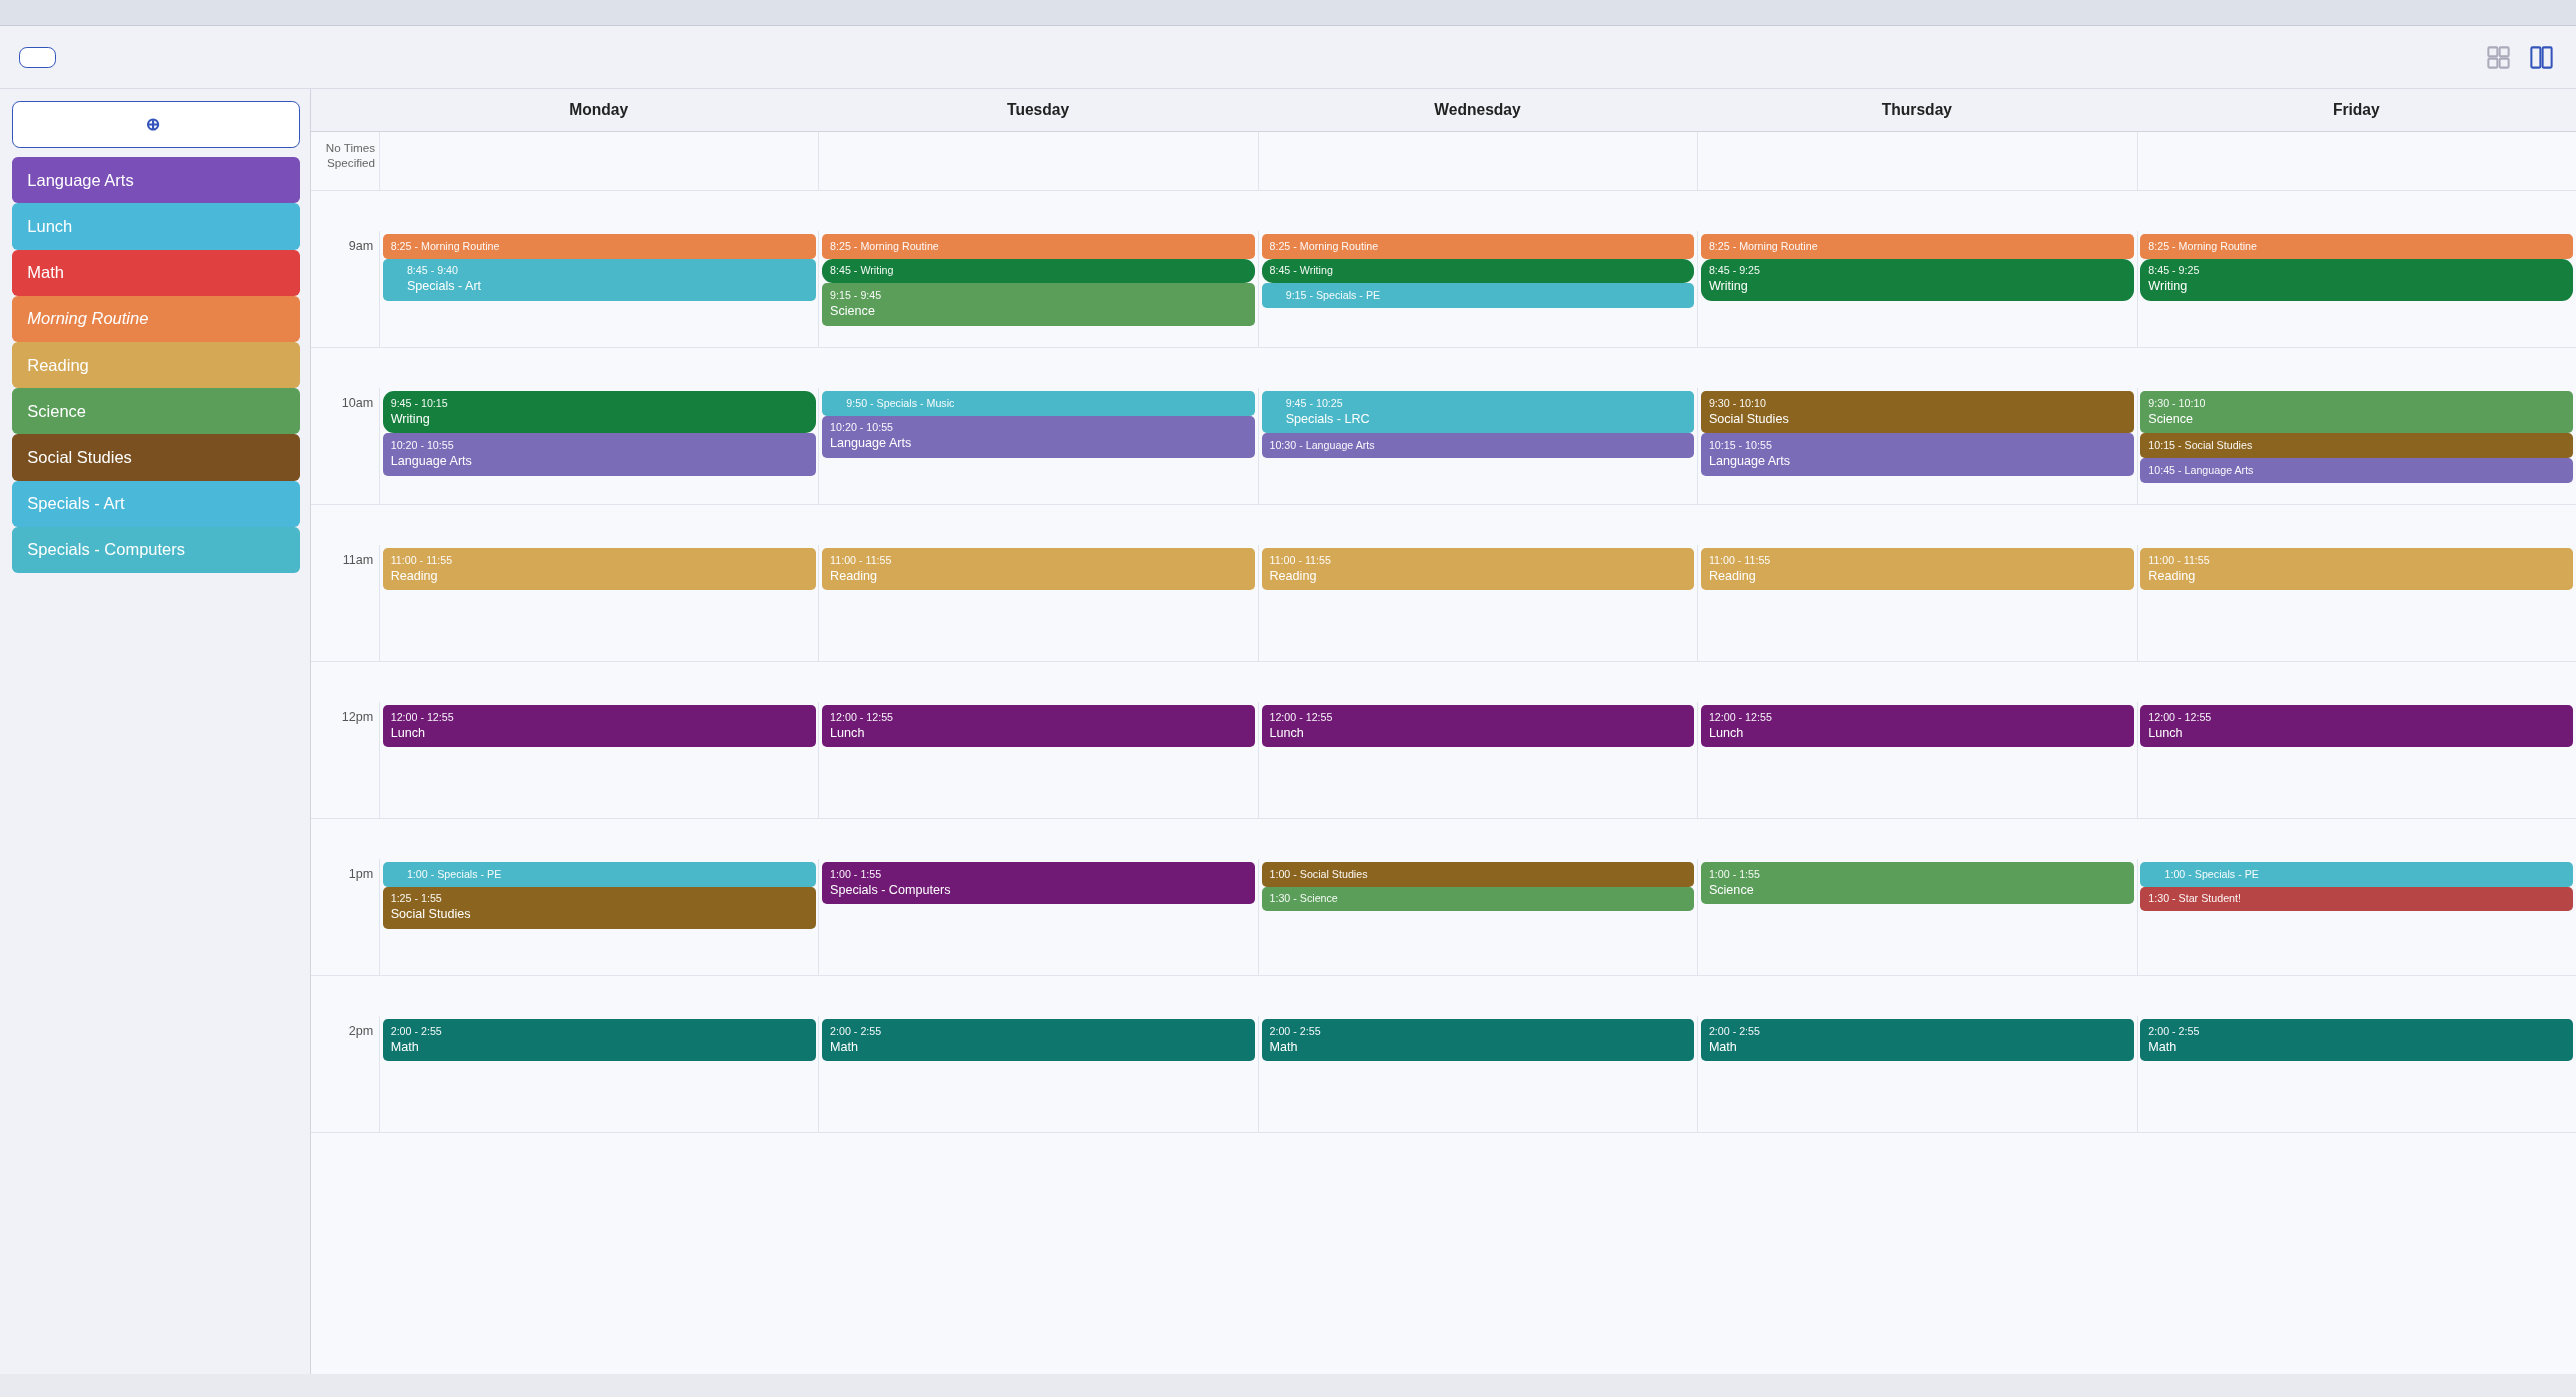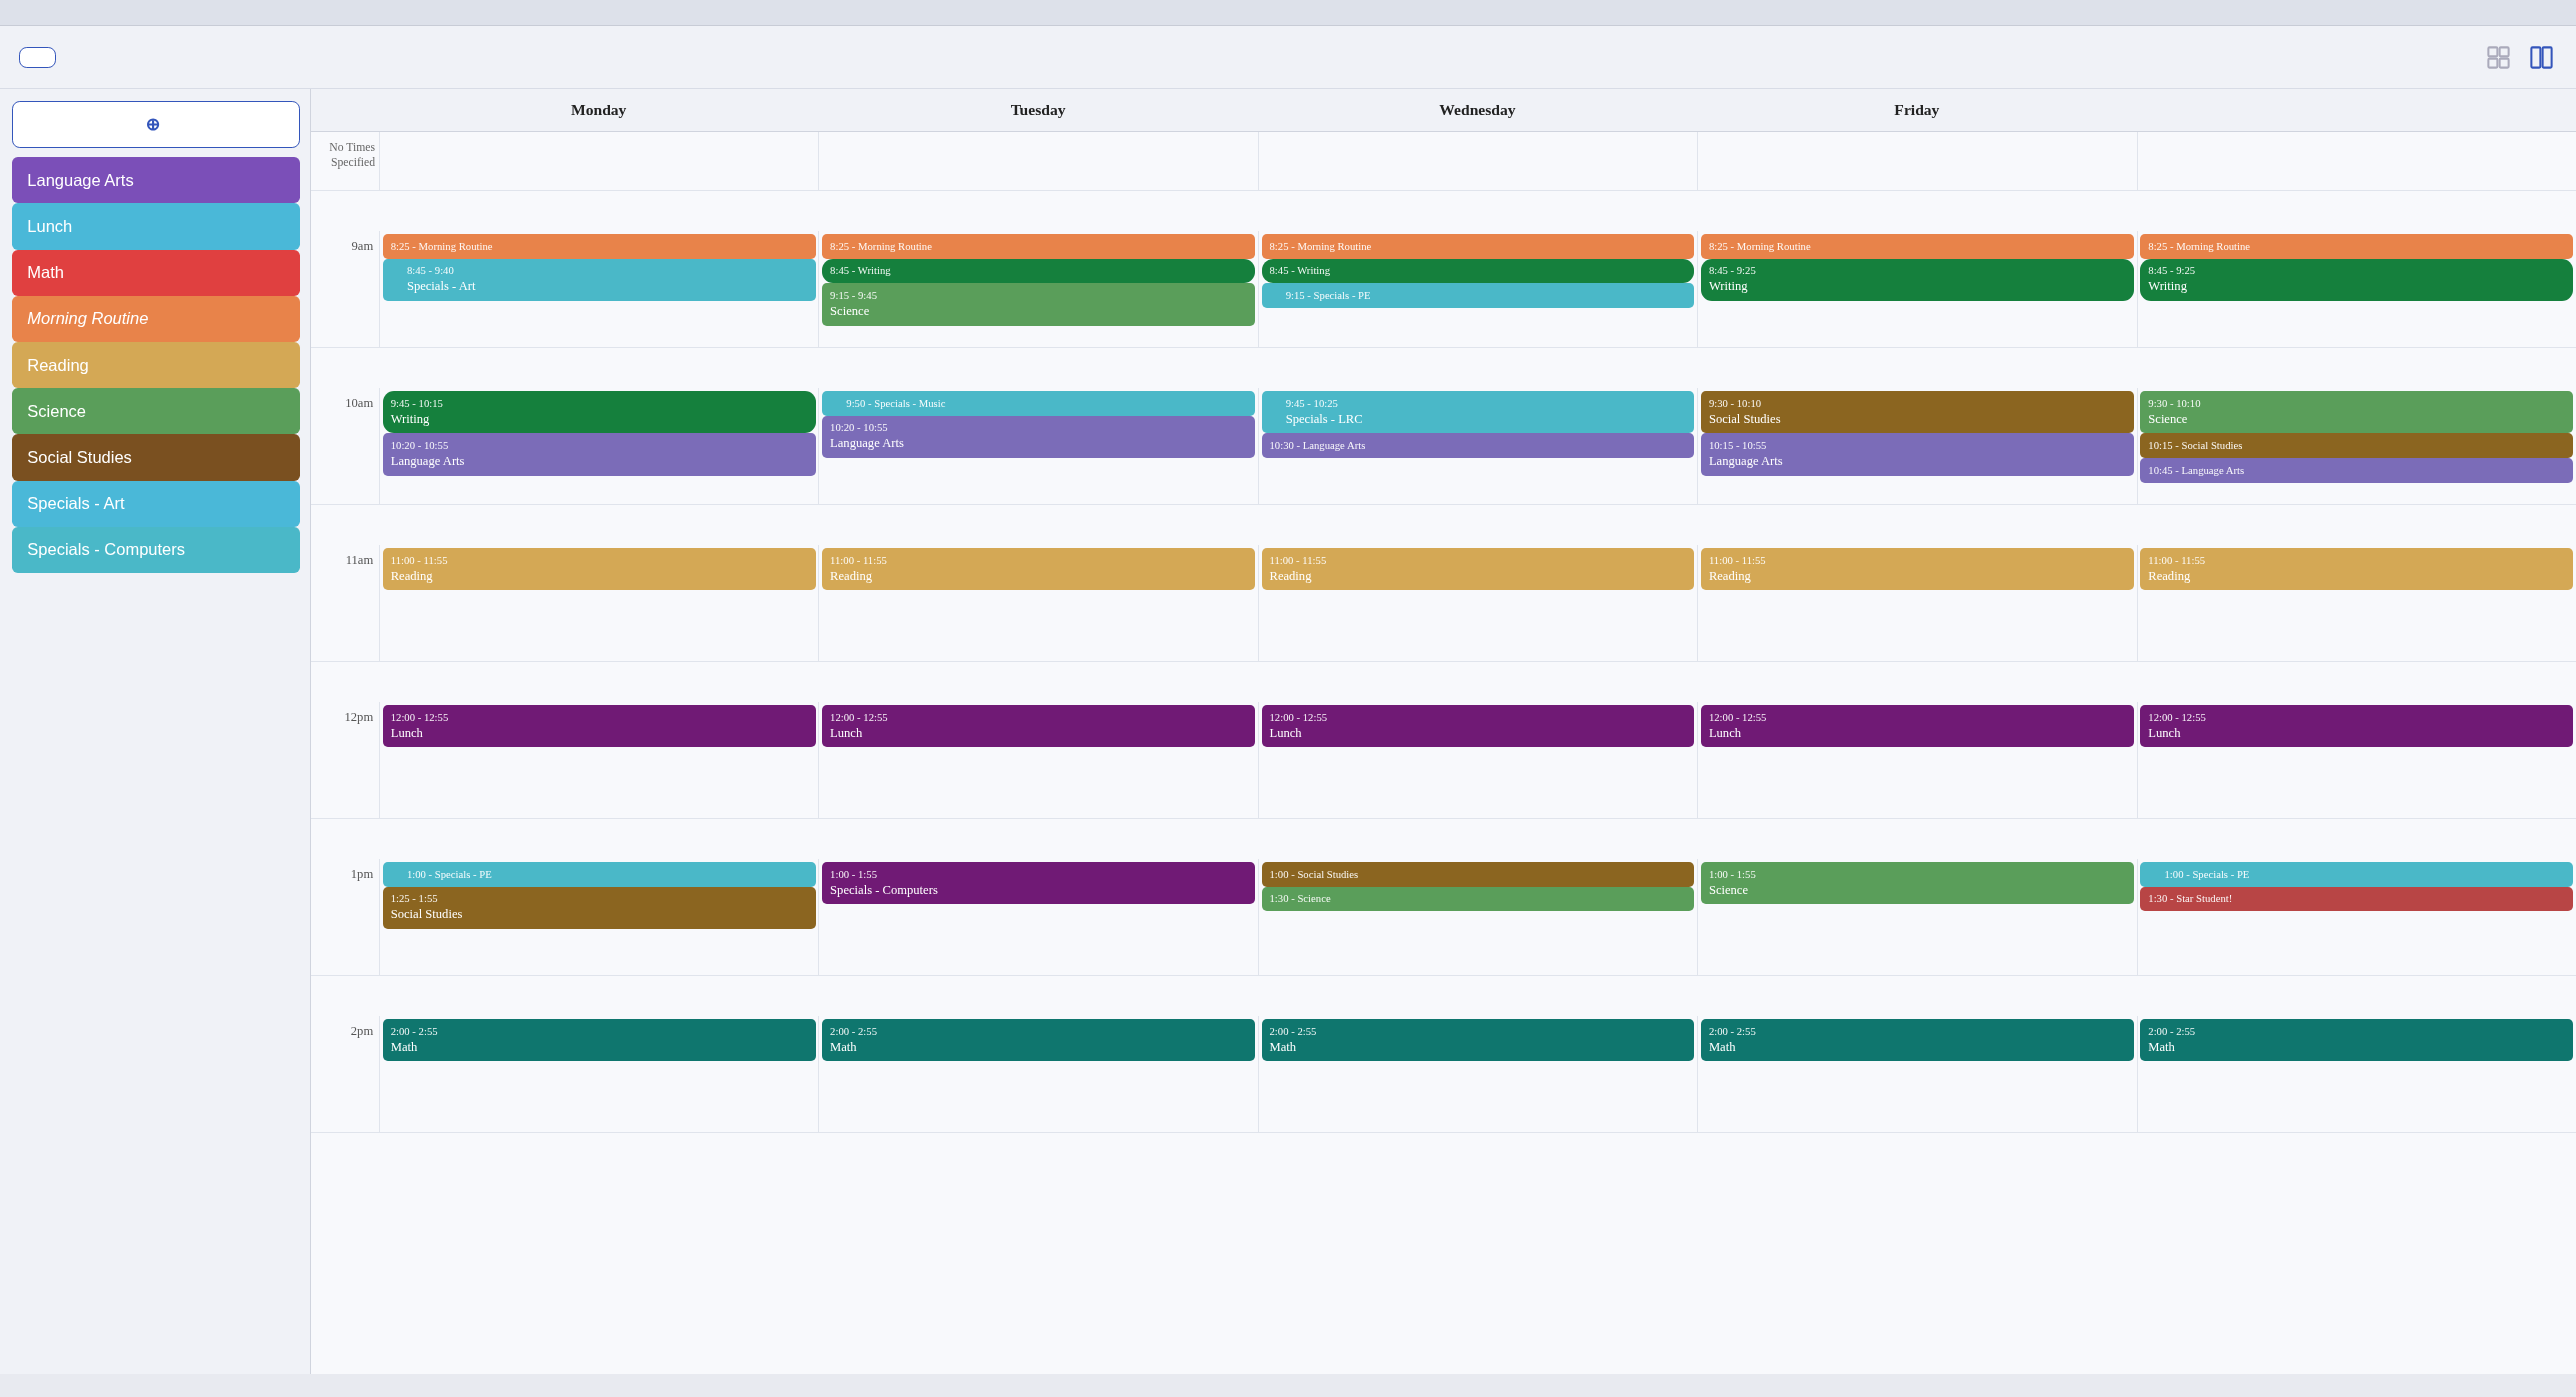--- a/index.html
+++ b/index.html
@@ -101,21 +101,20 @@
     }
 
     
     .calendar-area {
       flex: 1;
       overflow: auto;
       background: #f8f9fc;
     }
     .calendar-inner {
       min-width: 1069px;
-      font-family: Liberation Serif, serif;
     }
 
     
     .day-headers {
       display: grid;
       grid-template-columns: 68px repeat(5, 1fr);
       background: #f0f2f7;
       border-bottom: 1px solid #d0d4de;
       position: sticky;
       top: 0;
@@ -246,20 +245,21 @@
   </div>
 
   <div class="calendar-area">
     <div class="calendar-inner">
 
       <div class="day-headers">
         <div class="day-header-cell"></div>
         <div class="day-header-cell">Monday</div>
         <div class="day-header-cell">Tuesday</div>
         <div class="day-header-cell">Wednesday</div>
+        <div class="day-header-cell">Thursday</div>
         <div class="day-header-cell">Friday</div>
       </div>
 
       <div class="no-times-row">
         <div class="no-times-label">No Times<br>Specified</div>
         <div class="no-times-cell"></div>
         <div class="no-times-cell"></div>
         <div class="no-times-cell"></div>
         <div class="no-times-cell"></div>
         <div class="no-times-cell"></div>

